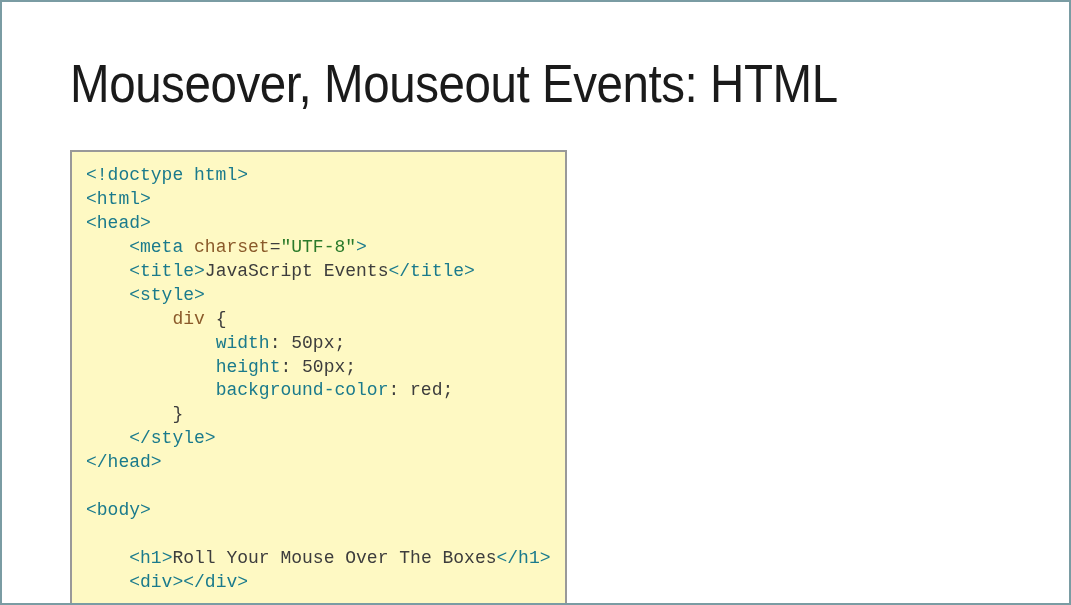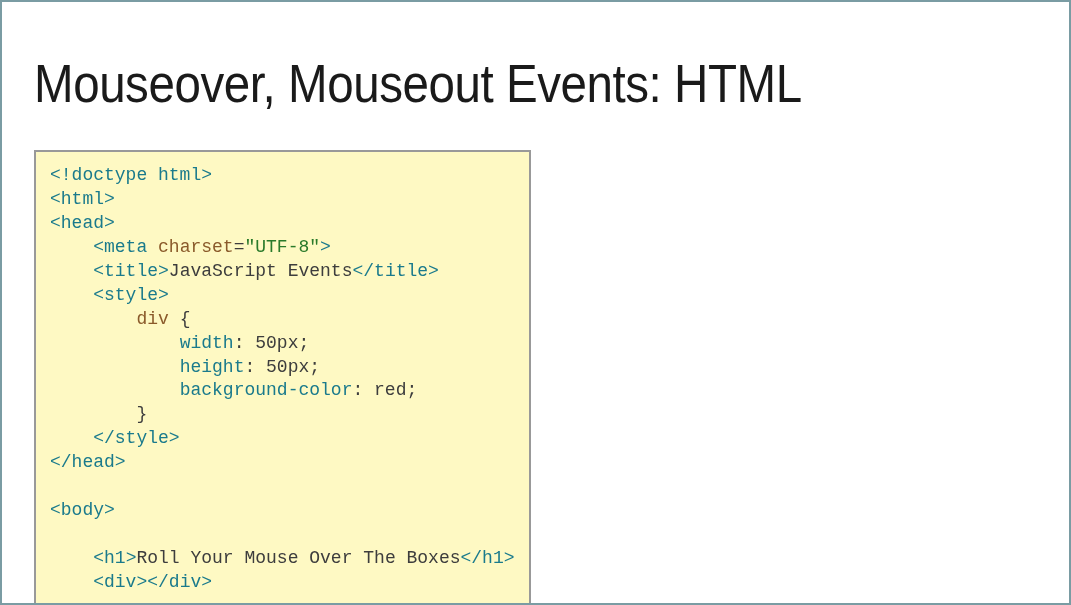--- a/index.html
+++ b/index.html
@@ -11,21 +11,21 @@
     body {
       width: 1071px;
       height: 605px;
       background: #ffffff;
       font-family: Arial, Helvetica, sans-serif;
       position: relative;
       border: 2px solid #7a9ca3;
     }
     
     .slide-container {
-      padding: 50px 48px 0 32px;
+      padding: 50px 48px 0 68px;
       height: 100%;
     }
     
     .slide-title {
       font-family: 'Arial Narrow', 'Helvetica Neue Condensed', Arial, sans-serif;
       font-stretch: condensed;
       font-size: 54px;
       font-weight: 400;
       color: #1a1a1a;
       letter-spacing: -0.5px;

